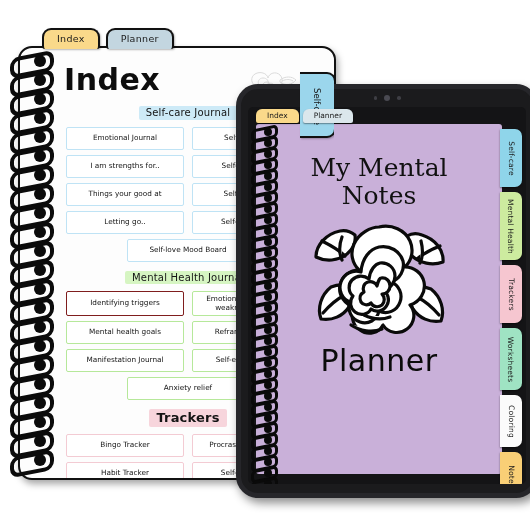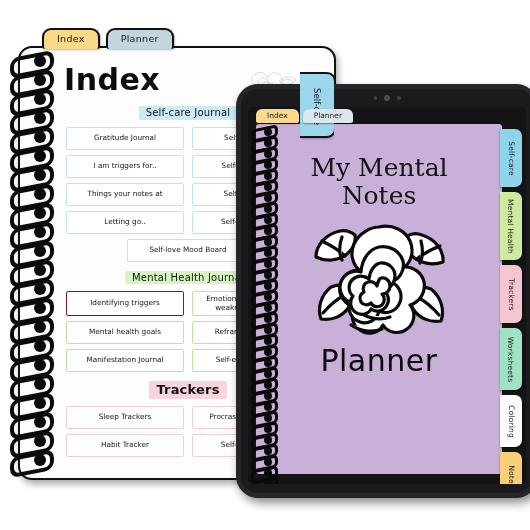--- a/index.html
+++ b/index.html
@@ -187,46 +187,49 @@
             <path d="M44 21c4-2 8-2 11 0"></path>
             <path d="M40 31c6 0 11 4 12 9-6 1-11-3-12-9z"></path>
             <path d="M42 33c3 1 6 4 7 6"></path>
           </g>
         </svg>
 
         <div class="idx-title">Index</div>
 
         <div class="sec-head" style="background:#cdeaf7">Self-care Journal</div>
         <div class="grid2">
-          <div class="cell" style="border:1px solid #bfe3f5">Gratitude Journal</div>
+          <div class="cell" style="border:1px solid #bfe3f5">Emotional Journal</div>
           <div class="cell" style="border:1px solid #bfe3f5">Self-love notes</div>
-          <div class="cell" style="border:1px solid #bfe3f5">I am triggers for..</div>
+          <div class="cell" style="border:1px solid #bfe3f5">I am strengths for..</div>
           <div class="cell" style="border:1px solid #bfe3f5">Self-love Journal</div>
-          <div class="cell" style="border:1px solid #bfe3f5">Things your notes at</div>
+          <div class="cell" style="border:1px solid #bfe3f5">Things your good at</div>
           <div class="cell" style="border:1px solid #bfe3f5">Self-care Bingo</div>
           <div class="cell" style="border:1px solid #bfe3f5">Letting go..</div>
           <div class="cell" style="border:1px solid #bfe3f5">Self-care routine</div>
         </div>
         <div class="grid2" style="margin-top:5px">
           <div class="cell full" style="border:1px solid #bfe3f5">Self-love Mood Board</div>
         </div>
 
         <div class="sec-head" style="background:#d6f5c2">Mental Health Journal</div>
         <div class="grid2">
           <div class="cell" style="border:1px solid #7f1d1d">Identifying triggers</div>
           <div class="cell" style="border:1px solid #b6e89a">Emotional strengths and weaknesses Journal</div>
           <div class="cell" style="border:1px solid #b6e89a">Mental health goals</div>
           <div class="cell" style="border:1px solid #b6e89a">Reframing thoughts</div>
           <div class="cell" style="border:1px solid #b6e89a">Manifestation Journal</div>
           <div class="cell" style="border:1px solid #b6e89a">Self-esteem Journal</div>
         </div>
+        <div class="grid2" style="margin-top:5px">
+          <div class="cell full" style="border:1px solid #b6e89a">Anxiety relief</div>
+        </div>
 
         <div class="sec-head tr" style="background:#f7d5dc">Trackers</div>
         <div class="grid2">
-          <div class="cell" style="border:1px solid #f3cbd3">Sleep Trackers</div>
+          <div class="cell" style="border:1px solid #f3cbd3">Bingo Tracker</div>
           <div class="cell" style="border:1px solid #f3cbd3">Procrastination Tracker</div>
           <div class="cell" style="border:1px solid #f3cbd3">Habit Tracker</div>
           <div class="cell" style="border:1px solid #f3cbd3">Self-care Tracker</div>
 
         </div>
 
       </div>
     </div>
 
     <div class="spiral" id="nb-spiral">

